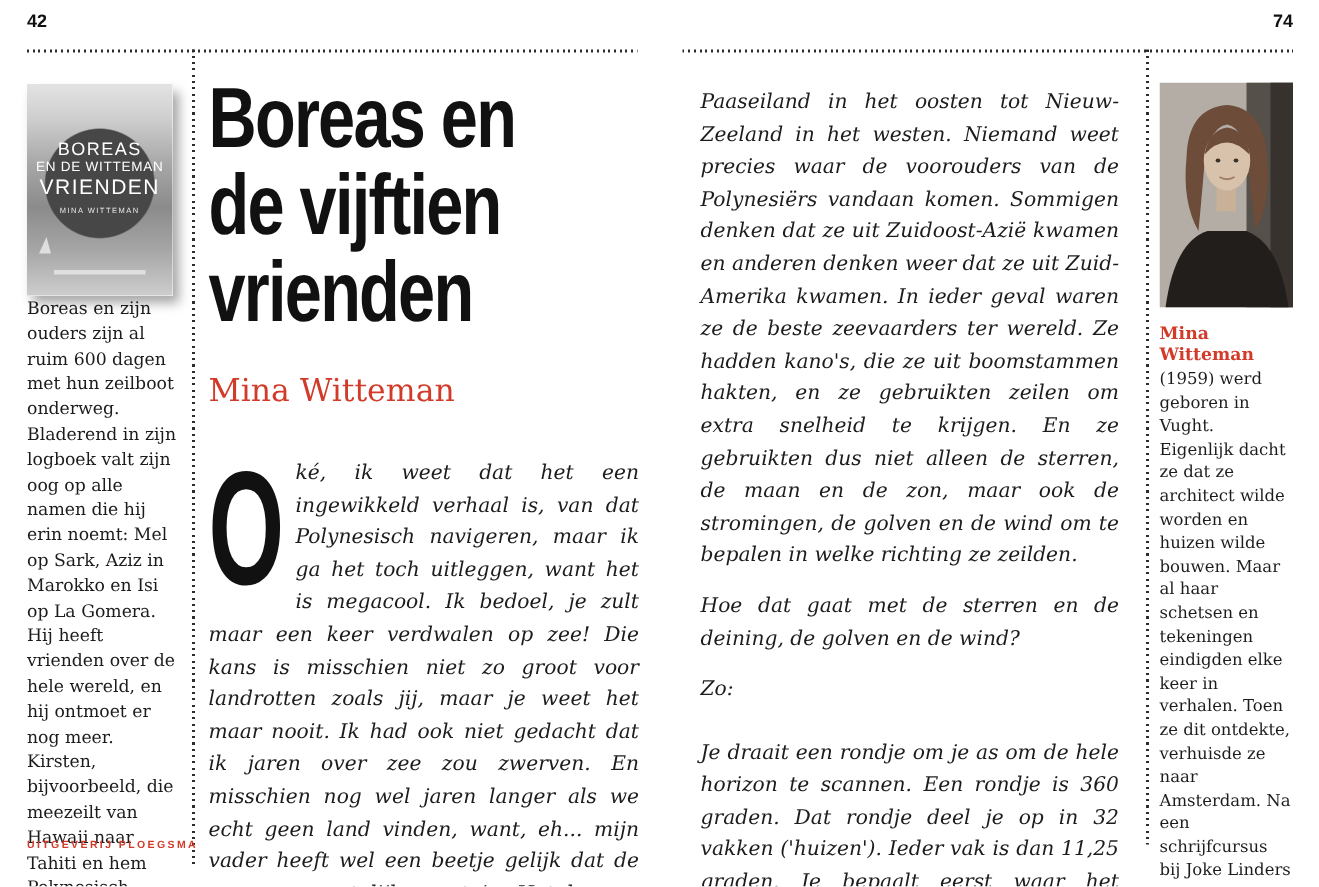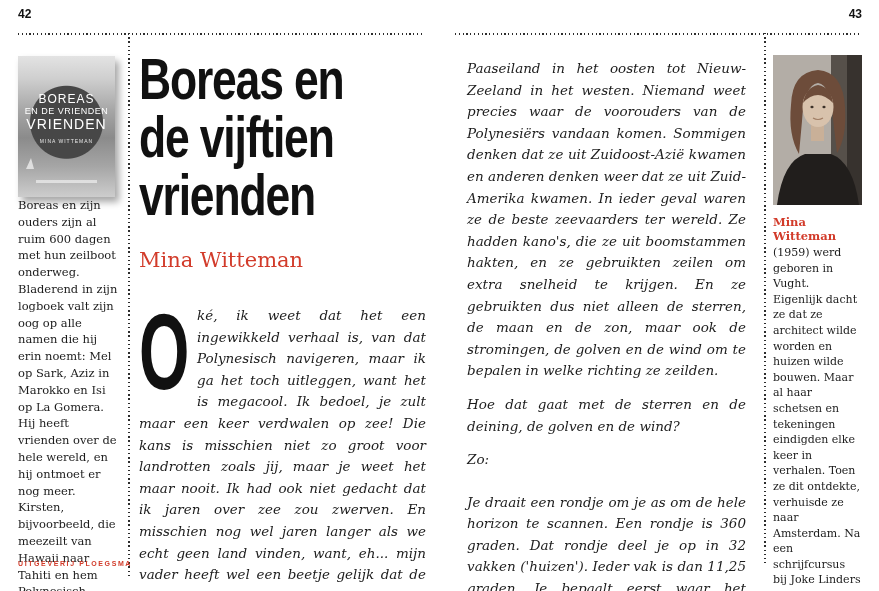--- a/index.html
+++ b/index.html
@@ -59,32 +59,32 @@
   .photo{display:block;width:89px;height:150px;}
   .r-name{margin:10px 0 2px 0;font-weight:bold;font-size:11.5px;line-height:14px;color:#d23b2a;}
   .r-bio{font-size:11px;line-height:15.6px;color:#1c1c1c;}
 </style>
 </head>
 <body>
 
 <div class="spread">
 
   <div class="pagenum" style="left:18px;">42</div>
-  <div class="pagenum" style="right:17px;text-align:right;">43</div>
+  <div class="pagenum" style="right:17px;text-align:right;">74</div>
 
   <div class="hrule" style="left:18px;top:33px;width:407px;"></div>
   <div class="hrule" style="left:455px;top:33px;width:407px;"></div>
 
   <div class="vrule" style="left:128px;top:33px;height:545px;"></div>
   <div class="vrule" style="left:764px;top:33px;height:530px;"></div>
 
   <div class="l-sidebar">
     <div class="cover">
       <div class="ct t1">BOREAS</div>
-      <div class="ct t2">EN DE VRIENDEN</div>
+      <div class="ct t2">EN DE WITTEMAN</div>
       <div class="ct t3">VRIENDEN</div>
       <div class="ct t4">MINA WITTEMAN</div>
       <div class="boat"></div>
       <div class="tagline"></div>
     </div>
     <div class="l-blurb"><span>Boreas en zijn ouders zijn al ruim 600 dagen met hun zeilboot onderweg. Bladerend in zijn logboek valt zijn oog op alle namen die hij erin noemt: Mel op Sark, Aziz in Marokko en Isi op La Gomera. Hij heeft vrienden over de hele wereld, en hij ontmoet er nog meer. Kirsten, bijvoorbeeld, die meezeilt van Hawaii naar Tahiti en hem Polynesisch navigeren leert. En onderweg proberen ze een oplossing te vinden voor de plastic soep.</span> </div>
   </div>
   <div class="publisher">UITGEVERIJ PLOEGSMA</div>
 
   <div class="article">

